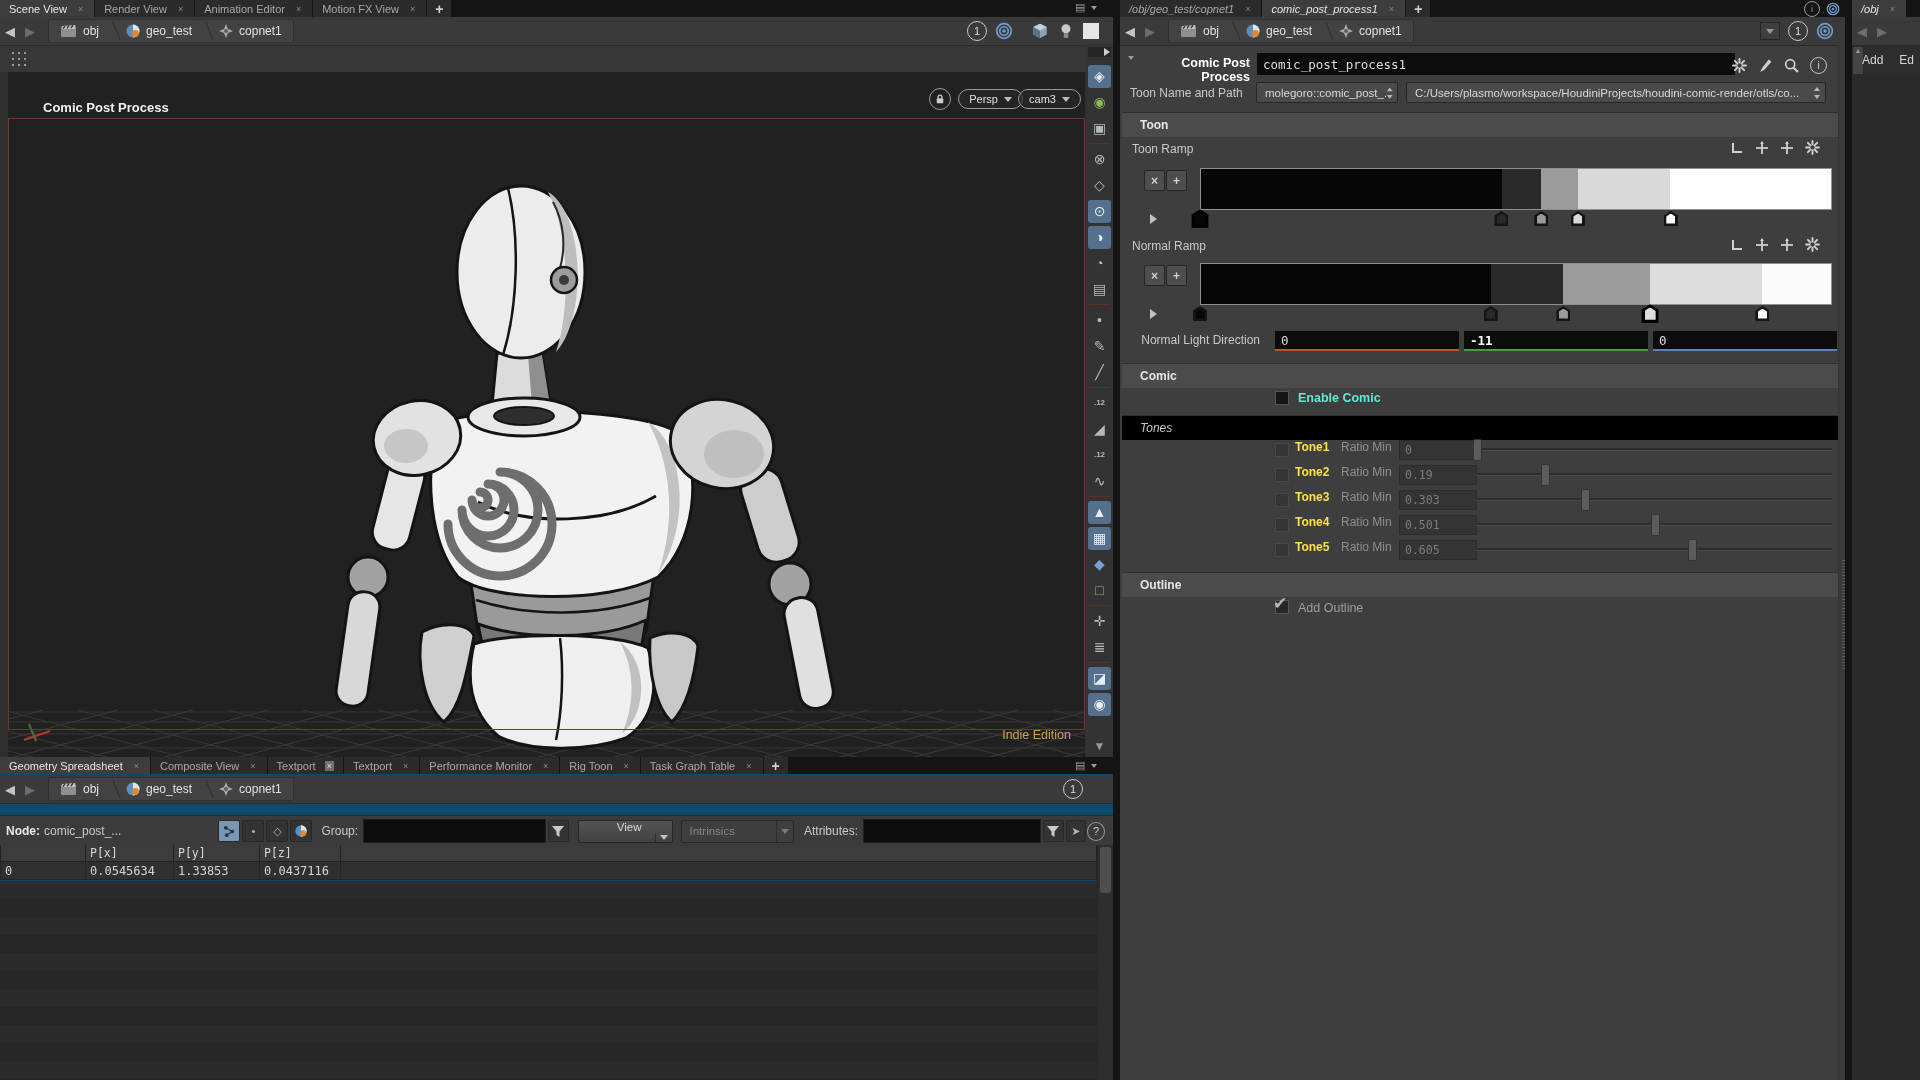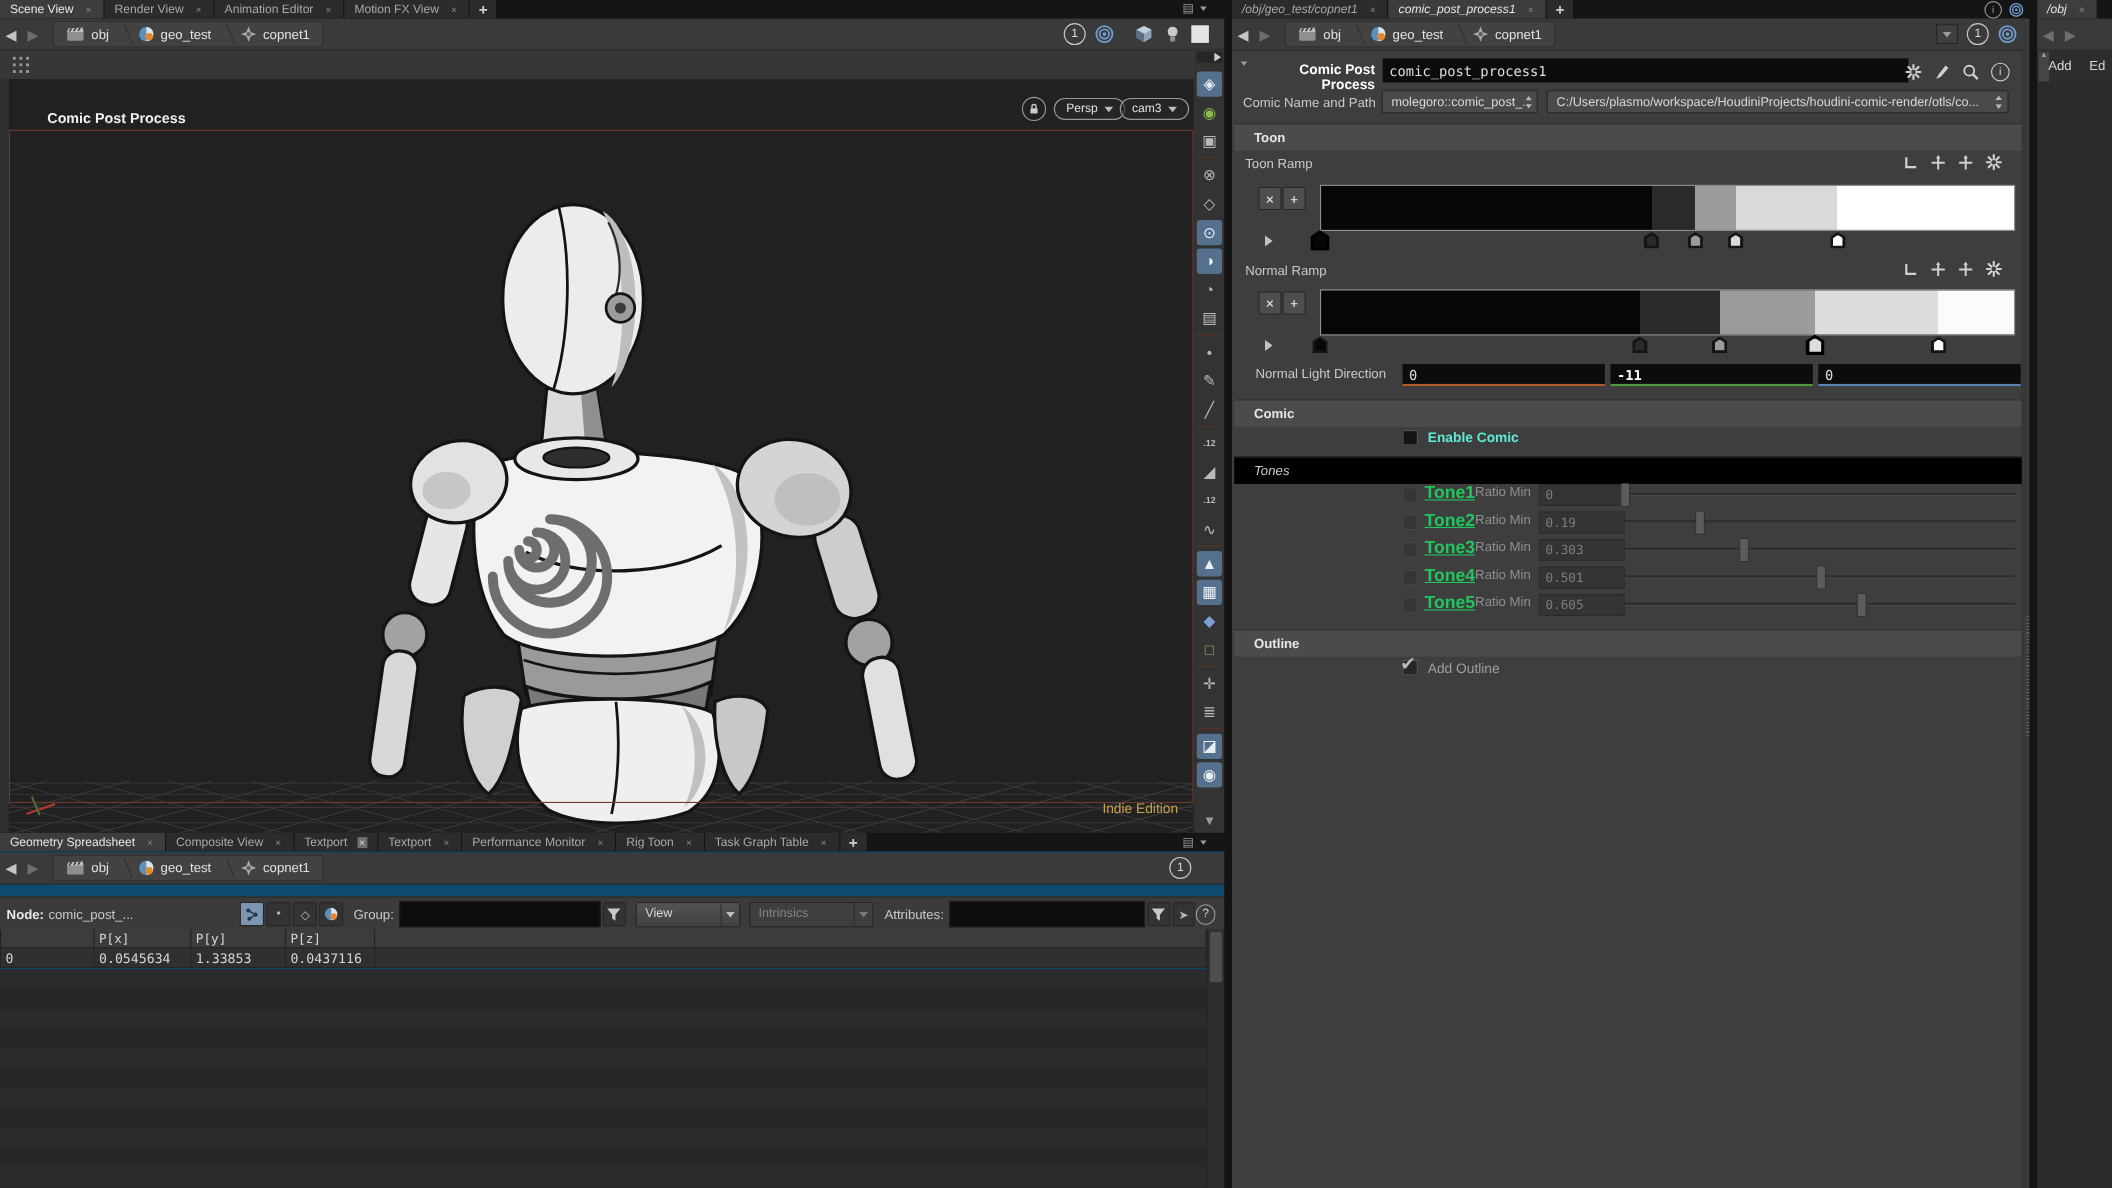--- a/index.html
+++ b/index.html
@@ -75,21 +75,21 @@
   .rampbar{position:absolute;border:1px solid #909090;box-sizing:border-box;}
   .rampmarks{position:absolute;height:17px;}
   .rmk{position:absolute;top:0;width:14px;height:15px;background:#141414;
        clip-path:polygon(50% 0,100% 30%,100% 100%,0 100%,0 30%);}
   .rmk .fill{position:absolute;inset:2.5px;clip-path:polygon(50% 0,100% 30%,100% 100%,0 100%,0 30%);}
   .rmk.sel{transform:scale(1.25);background:#000;}
   .exp{width:0;height:0;border-top:5px solid transparent;border-bottom:5px solid transparent;border-left:7px solid #c2c2c2;}
   .rico{display:flex;align-items:center;gap:11px;color:#d0d0d0;}
   .nlfield{position:absolute;height:18px;border-bottom:2px solid;box-sizing:content-box;}
   .trow{position:absolute;left:0;width:730px;height:22px;}
-  .tname{position:absolute;left:175px;font-weight:bold;color:#22c55e;font-size:16px;text-decoration:underline;}
+  .tname{position:absolute;left:175px;font-weight:bold;color:#fde047;font-size:12px;}
   .tparam{position:absolute;left:221px;color:#8f8f8f;font-size:12px;}
   .tfield{position:absolute;left:279px;width:71px;height:18px;background:#343434;border:1px solid #2c2c2c;
           color:#7d7d7d;font-size:11.5px;display:flex;align-items:center;padding-left:5px;}
   .hslider{position:absolute;left:356px;width:356px;height:18px;}
   .hslider .tr{position:absolute;left:0;right:0;top:8px;height:2px;background:#2d2d2d;border-bottom:1px solid #4a4a4a;}
   .hslider .sl-h{position:absolute;top:-1px;width:7px;height:20px;background:#5c5c5c;border:1px solid #333;border-radius:2px;}
   #pp-scroll{position:absolute;left:718px;top:44px;width:12px;height:1036px;background:#3a3a3a;border-left:1px solid #333;}
   #pp-thumb{position:absolute;left:3px;top:516px;width:6px;height:110px;
             background:repeating-linear-gradient(180deg,#5a5a5a 0 1px,transparent 1px 3px);}
 
@@ -511,21 +511,21 @@
             </svg>
           </div>
       </div>
       <span class="plabel" style="margin-left:8px;">Group:</span>
       <input class="inp" style="width: 185px; margin-left: 5px;" value="">
       <div class="minibtn" style="margin-left:2px;">
           <svg class="i" width="14" height="13">
             <use href="#sy-funnel"></use>
           </svg>
         </div>
-      <div class="drop" style="width:100px;margin-left:8px;">
+      <div class="drop" style="width:100px;margin-left:8px;flex-direction:column;">
         <span style="margin-left:8px;">View</span>
         <span class="dc" style="margin-left:auto;">
             <span class="caret"></span>
           </span>
       </div>
       <div class="drop dis" style="width:120px;margin-left:8px;">
         <span style="margin-left:8px;">Intrinsics</span>
         <span class="dc" style="margin-left:auto;">
             <span class="caret" style="border-top-color:#7a7a7a;"></span>
           </span>
@@ -641,21 +641,21 @@
       <svg class="i" width="15" height="15">
           <use href="#sy-brush"></use>
         </svg>
       <svg class="i" width="15" height="15">
           <use href="#sy-mag"></use>
         </svg>
       <span style="width:15px;height:15px;border:1.3px solid #c9c9c9;border-radius:50%;display:inline-flex;align-items:center;justify-content:center;font-size:10px;color:#d4d4d4;">i</span>
       <span style="width:15px;height:15px;border:1.3px solid #c9c9c9;border-radius:50%;display:inline-flex;align-items:center;justify-content:center;font-size:10px;color:#d4d4d4;">?</span>
     </div>
 
-    <div class="plabel abs" style="left:10px;top:86px;">Comic Name and Path</div>
+    <div class="plabel abs" style="left:10px;top:86px;">Toon Name and Path</div>
     <div class="chip abs" style="left:136px;top:82px;width:142px;height:21px;">
       <span style="overflow:hidden;white-space:nowrap;">molegoro::comic_post_...</span>
       <svg class="i sp" width="8" height="14">
           <use href="#sy-updown"></use>
         </svg>
     </div>
     <div class="chip abs" style="left:286px;top:82px;width:420px;height:21px;">
       <span style="overflow:hidden;white-space:nowrap;">C:/Users/plasmo/workspace/HoudiniProjects/houdini-comic-render/otls/co...</span>
       <svg class="i sp" width="8" height="14">
           <use href="#sy-updown"></use>

